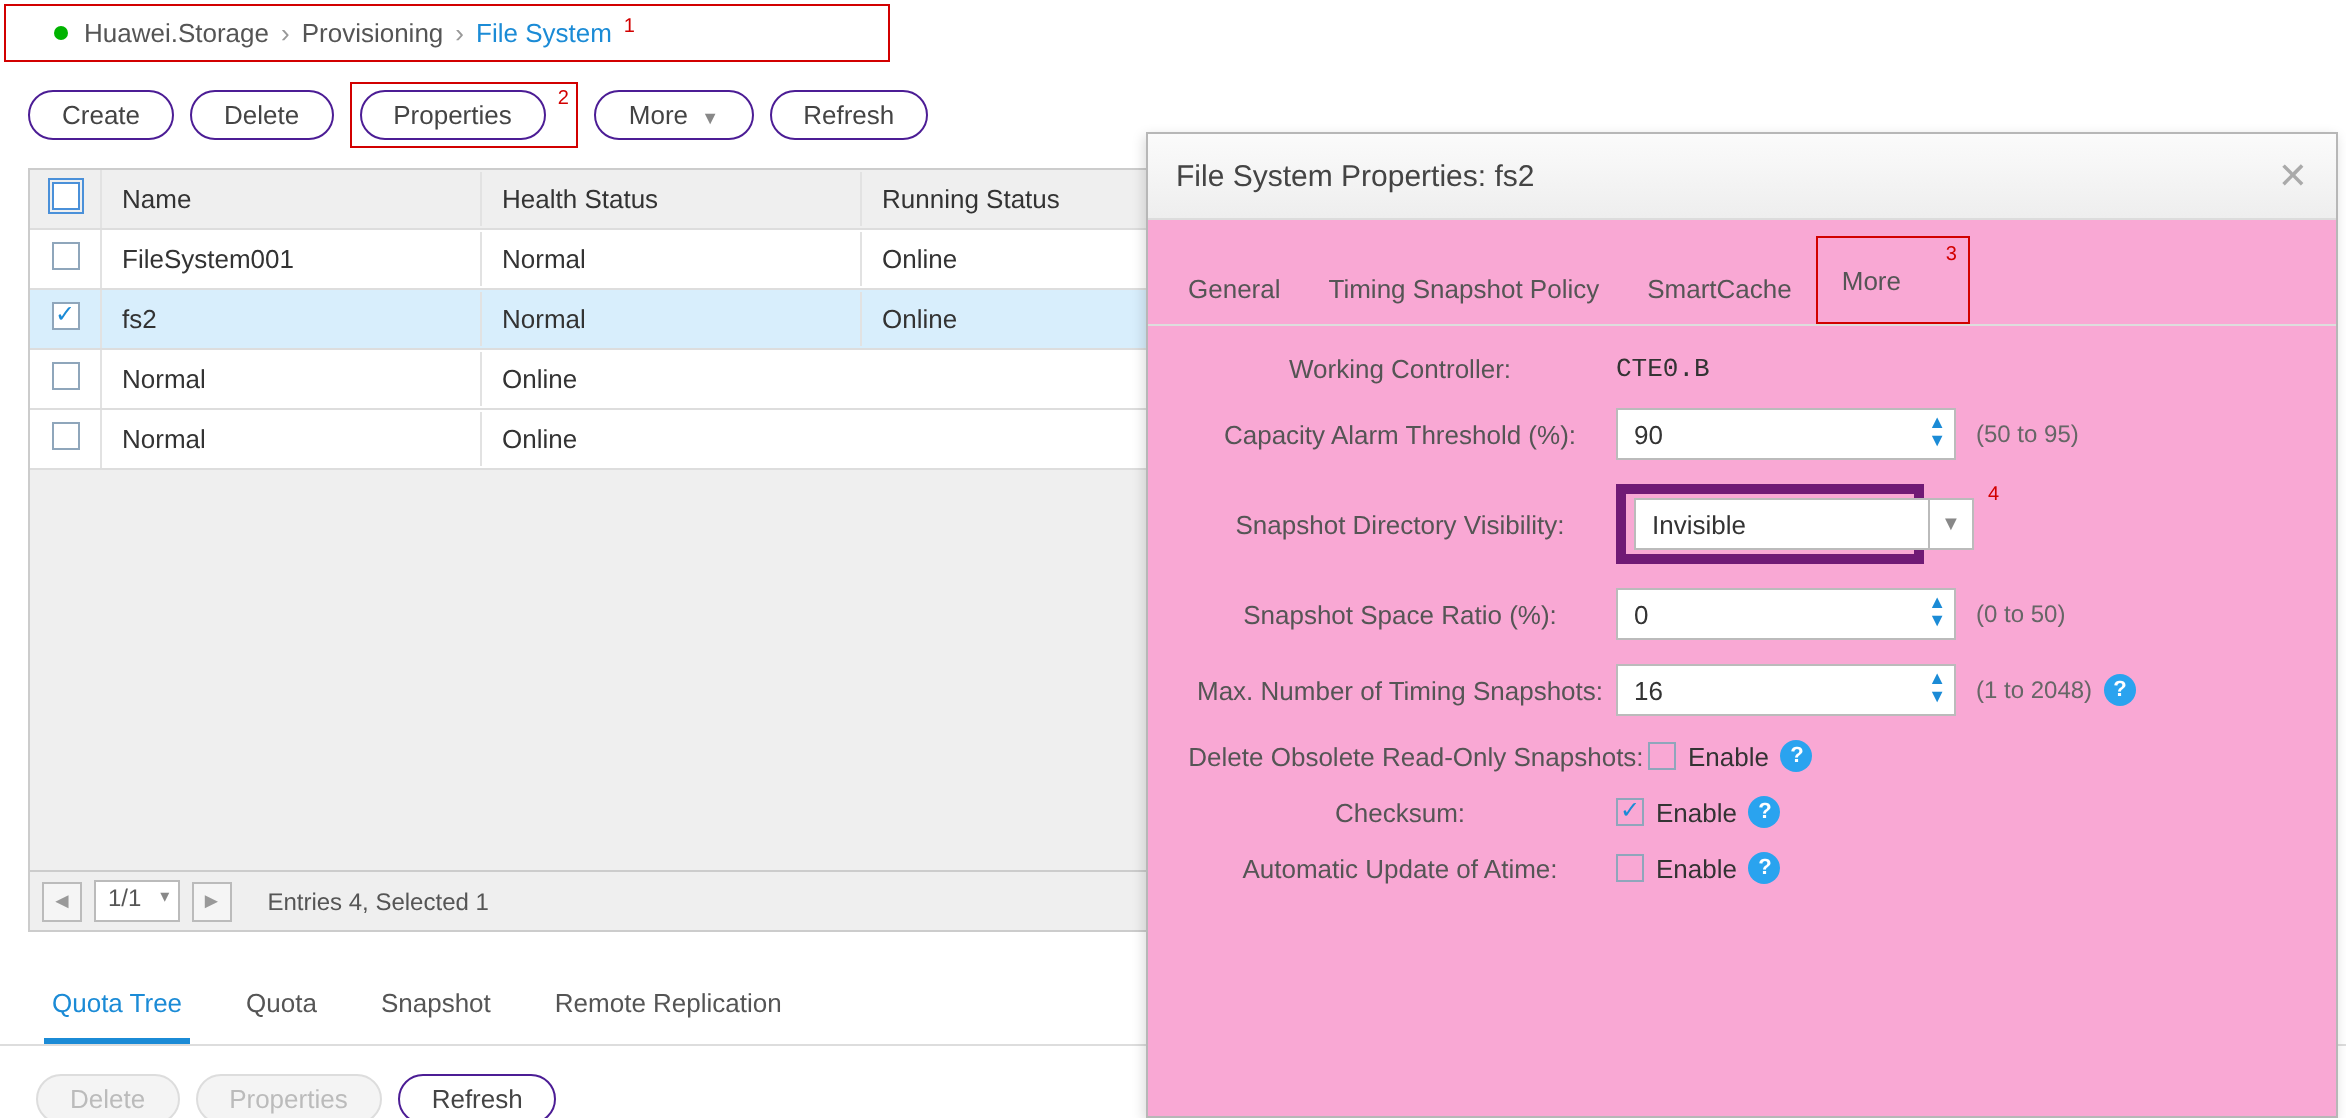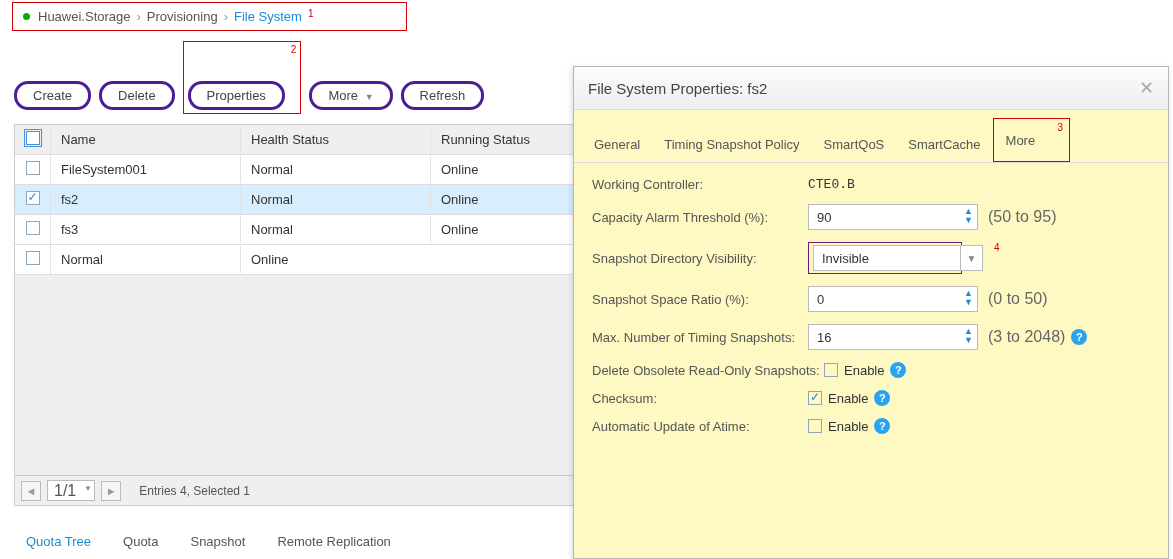--- a/index.html
+++ b/index.html
@@ -11,26 +11,26 @@
     width: 1173px;
     height: 559px;
     position: relative;
     overflow: hidden;
   }
 
   
   .breadcrumb {
     display: flex;
     align-items: center;
-    padding: 6px 10px;
+    padding: 6px 24px;
     font-size: 13px;
     border: 1px solid #d20000;
     position: relative;
-    width: 395px;
-    margin-left: 12px;
+    width: 443px;
+    margin-left: 2px;
     margin-top: 2px;
   }
   .dot-green {
     width: 7px; height: 7px;
     background: #00b300;
     border-radius: 50%;
     margin-right: 8px;
   }
   .crumb { color: #555; cursor: pointer; }
   .crumb.active { color: #1b8bd6; }
@@ -44,28 +44,27 @@
   }
 
   
   .toolbar {
     display: flex;
     align-items: center;
     gap: 8px;
     padding: 10px 14px;
   }
   .btn {
-    border: 3px solid #4c1d95;
+    border: 1px solid #4c1d95;
     background: #fff;
     border-radius: 14px;
     padding: 4px 16px;
     font-size: 13px;
     color: #444;
     cursor: pointer;
-    margin-top: 36px;
   }
   .btn-wrap-red {
     border: 1px solid #d20000;
     padding: 3px 4px;
     display: flex;
     align-items: center;
   }
   .more-arrow {
     font-size: 9px;
     color: #888;
@@ -131,21 +130,21 @@
     display: flex; align-items: center; justify-content: center;
     color: #999;
     font-size: 11px;
     cursor: pointer;
   }
   .pg-select {
     border: 1px solid #bbb;
     background: #fff;
     padding: 1px 18px 18px 6px;
     height: 20px;
-    font-size: 16px;
+    font-size: 12px;
     color: #555;
     position: relative;
   }
   .pg-select::after{
     content:"▾"; position:absolute; right:4px; top:2px; color:#888; font-size:9px;
   }
 
   
   .subtabs {
     display: flex;
@@ -172,23 +171,24 @@
   }
   .btn.disabled { color: #bbb; border-color: #ddd; cursor: default; background:#f4f4f4;}
 
   
   .modal {
     position: absolute;
     top: 66px;
     left: 573px;
     width: 596px;
     height: 493px;
-    background: #fef9c3;
+    background: #f9a8d4;
     border: 1px solid #b7b7b7;
     box-shadow: -1px 2px 6px rgba(0,0,0,0.15);
+    text-align: center;
   }
   .modal-title {
     display: flex;
     align-items: center;
     padding: 10px 14px;
     font-size: 15px;
     color: #444;
     background: linear-gradient(#fbfbfb,#eeeeee);
     border-bottom: 1px solid #dcdcdc;
   }
@@ -265,21 +265,21 @@
     position: absolute;
     right: 0; top:0; bottom:0;
     width: 22px;
     border-left: 1px solid #bbb;
     display:flex; align-items:center; justify-content:center;
     color:#888; font-size:10px;
   }
   .hint {
     margin-left: 10px;
     color: #666;
-    font-size: 16px;
+    font-size: 12px;
   }
   .help {
     display: inline-flex;
     width: 16px; height: 16px;
     border-radius: 50%;
     background: #2aa3ef;
     color: #fff;
     font-size: 11px;
     align-items: center; justify-content: center;
     margin-left: 6px;
@@ -291,21 +291,21 @@
     display: inline-block;
     margin-right: 6px;
     position: relative;
     vertical-align: middle;
   }
   .cbx.on::after{
     content:"✓"; position:absolute; color:#1b8bd6; font-size:12px; top:-2px; left:1px;
   }
 
   .frow-red {
-    border: 1px solid #701a75;
+    border: 5px solid #701a75;
     padding: 2px 4px;
     width: 154px;
     position: relative;
   }
   .frow-red-step {
     color:#d20000;
     font-size:10px;
     position:absolute;
     left: 186px;
     top: 0px;
@@ -357,21 +357,20 @@
   </div>
   <div class="grid-row sel">
     <div class="col-chk"><span class="chk on"></span></div>
     <div class="col-name">fs2</div>
     <div class="col-health">Normal</div>
     <div class="col-run">Online</div>
     <div class="col-cap">) GB</div>
   </div>
   <div class="grid-row">
     <div class="col-chk"><span class="chk"></span></div>
-    <div class="col-name">fs3</div>
     <div class="col-health">Normal</div>
     <div class="col-run">Online</div>
     <div class="col-cap">) GB</div>
   </div>
   <div class="grid-row">
     <div class="col-chk"><span class="chk"></span></div>
     <div class="col-health">Normal</div>
     <div class="col-run">Online</div>
     <div class="col-cap">) GB</div>
   </div>
@@ -399,21 +398,20 @@
 </div>
 
 <div class="modal">
   <div class="modal-title">
     <span>File System Properties: fs2</span>
     <span class="modal-close">✕</span>
   </div>
   <div class="modal-tabs">
     <div class="mtab">General</div>
     <div class="mtab">Timing Snapshot Policy</div>
-    <div class="mtab">SmartQoS</div>
     <div class="mtab">SmartCache</div>
     <div class="mtab-wrap-red">
       <div class="mtab">More</div>
       <span class="step-num">3</span>
     </div>
   </div>
 
   <div class="form">
     <div class="frow">
       <span class="flabel">Working Controller:</span>
@@ -459,21 +457,21 @@
 
     <div class="frow">
       <span class="flabel">Max. Number of Timing Snapshots:</span>
       <div class="spinput">
         <span>16</span>
         <span class="sp-arrows">
             <span>▲</span>
             <span>▼</span>
           </span>
       </div>
-      <span class="hint">(3 to 2048)</span>
+      <span class="hint">(1 to 2048)</span>
       <span class="help">?</span>
     </div>
 
     <div class="frow">
       <span class="flabel" style="width:232px">Delete Obsolete Read-Only Snapshots:</span>
       <span class="cbx"></span>
       <span>Enable</span>
       <span class="help">?</span>
     </div>
 

